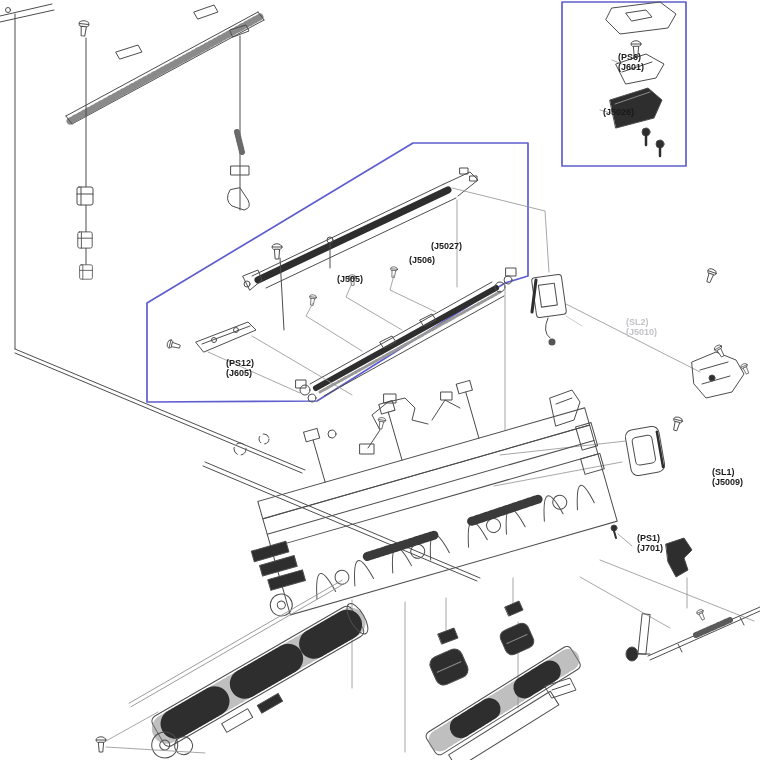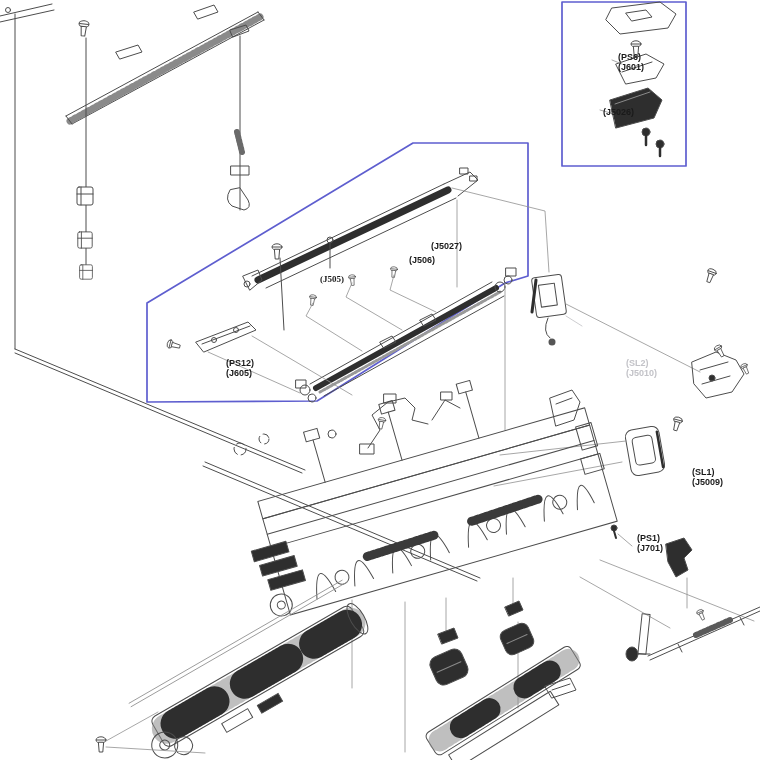--- a/index.html
+++ b/index.html
@@ -1,21 +1,21 @@
 <!DOCTYPE html>
 <html><head>
 <meta charset="utf-8">
 <style>
   html,body{margin:0;padding:0;background:#fff;}
   #stage{position:relative;width:760px;height:760px;background:#fff;overflow:hidden;
          font-family:"Liberation Sans",sans-serif;}
   #art{position:absolute;left:0;top:0;}
   .callout{position:absolute;font-size:9px;line-height:10px;font-weight:700;
            color:#1a1a1a;white-space:nowrap;letter-spacing:0;}
-  .callout.muted{color:#c3c3c8;margin-top:41px;}
+  .callout.muted{color:#c3c3c8;}
   .callout span{display:block;padding-left:40px;}
 </style>
 </head>
 <body>
 
 <div id="stage">
 
 <svg id="art" width="760" height="760" viewBox="0 0 760 760">
   <defs>
     <g id="screw">
@@ -313,32 +313,32 @@
 </div>
 <div class="callout" style="left:563px;top:107px;">
   <span>(J5026)</span>
 </div>
 <div class="callout" style="left:391px;top:241px;">
   <span>(J5027)</span>
 </div>
 <div class="callout" style="left:334px;top:255px;margin-left:35px;">
   <span>(J506)</span>
 </div>
-<div class="callout" style="left:280px;top:274px;font-family:Liberation Serif, serif;">
+<div class="callout" style="left:297px;top:274px;">
   <span>(J505)</span>
 </div>
 <div class="callout" style="left:186px;top:358px;">
   <span>(PS12)</span>
   <span>(J605)</span>
 </div>
 <div class="callout muted" style="left:586px;top:317px;">
   <span>(SL2)</span>
   <span>(J5010)</span>
 </div>
-<div class="callout" style="left:652px;top:467px;">
+<div class="callout" style="left:672px;top:467px;">
   <span>(SL1)</span>
   <span>(J5009)</span>
 </div>
 <div class="callout" style="left:597px;top:533px;">
   <span>(PS1)</span>
   <span>(J701)</span>
 </div>
 
 </div>
 

